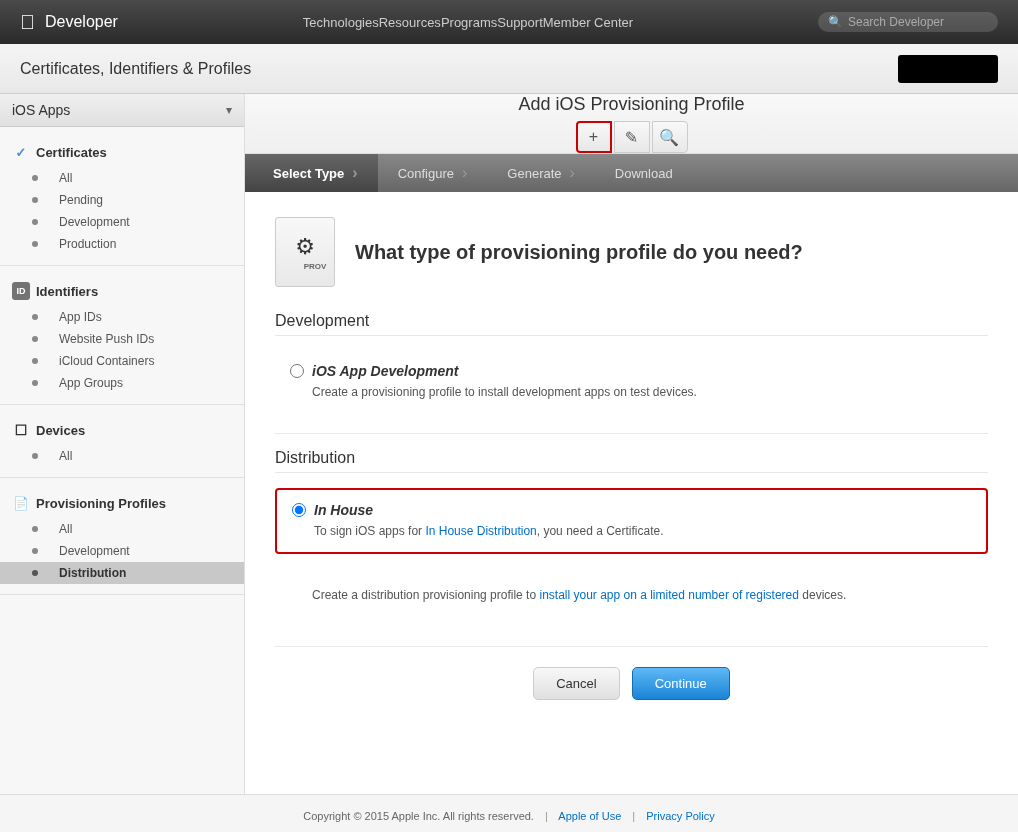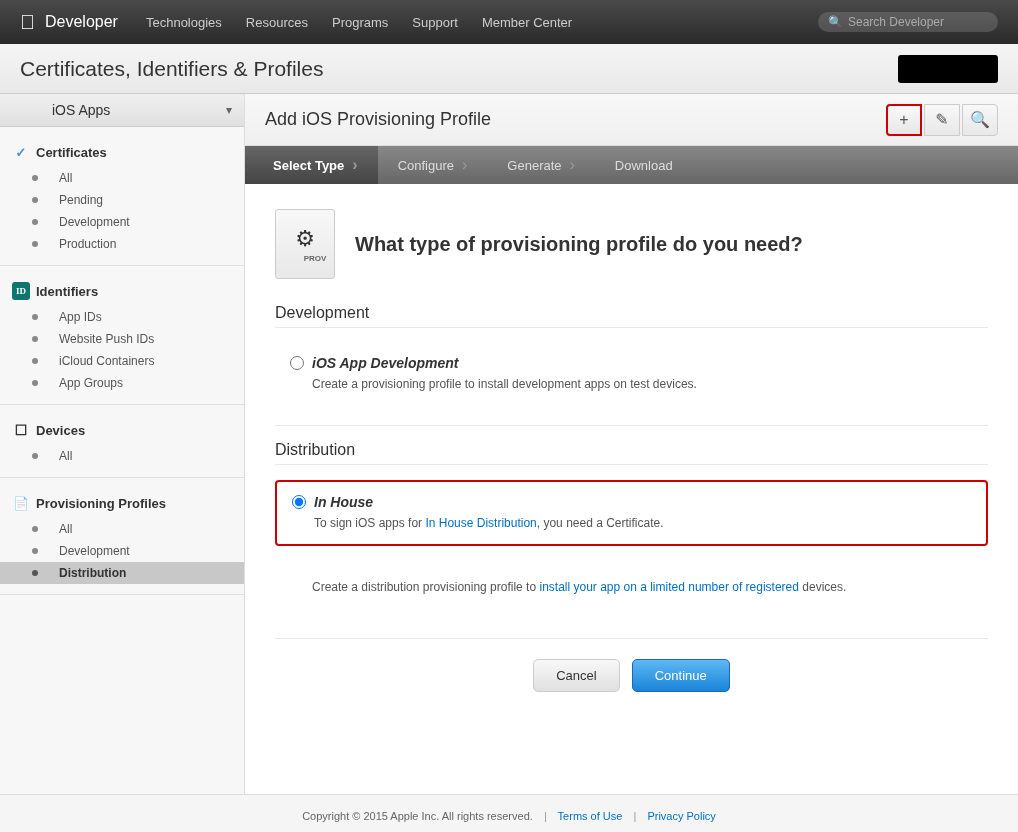--- a/index.html
+++ b/index.html
@@ -21,22 +21,22 @@
       color: #fff;
       font-size: 16px;
       font-weight: 500;
     }
     .apple-logo {
       font-size: 20px;
       color: #fff;
     }
     .top-nav-links {
       display: flex;
-      gap: 24px;
       flex: 1;
+      justify-content: center;
     }
     .top-nav-links a {
       color: #ccc;
       text-decoration: none;
       font-size: 13px;
     }
     .search-bar {
       display: flex;
       align-items: center;
       background: rgba(255,255,255,0.15);
@@ -59,21 +59,21 @@
     .sub-header {
       background: linear-gradient(to bottom, #f5f5f5, #e8e8e8);
       border-bottom: 1px solid #ccc;
       height: 50px;
       display: flex;
       align-items: center;
       padding: 0 20px;
       justify-content: space-between;
     }
     .sub-header-title {
-      font-size: 21px;
+      font-size: 16px;
       font-weight: 300;
       color: #333;
     }
     .sub-header-badge {
       background: #000;
       color: #fff;
       padding: 4px 18px;
       font-size: 12px;
       border-radius: 3px;
       width: 100px;
@@ -105,21 +105,20 @@
     .sidebar-dropdown select {
       background: transparent;
       border: none;
       font-size: 14px;
       font-weight: 500;
       color: #333;
       width: 100%;
       cursor: pointer;
       outline: none;
       appearance: none;
-      margin-left: 40px;
     }
     .dropdown-arrow { color: #666; font-size: 12px; }
 
     .sidebar-section {
       padding: 10px 0;
       border-bottom: 1px solid #e0e0e0;
     }
     .sidebar-section-header {
       display: flex;
       align-items: center;
@@ -160,25 +159,26 @@
     }
 
     
     .content {
       flex: 1;
       background: #fff;
     }
     .content-header {
       background: linear-gradient(to bottom, #f8f8f8, #efefef);
       border-bottom: 1px solid #ddd;
-      height: 52px;
+      height: 60px;
       display: flex;
       align-items: center;
       padding: 0 20px;
       justify-content: space-between;
+      flex-direction: column;
     }
     .content-title {
       font-size: 18px;
       font-weight: 300;
       color: #333;
     }
     .content-actions {
       display: flex;
       gap: 2px;
     }
@@ -422,21 +422,21 @@
         <span>Development</span>
       </div>
       <div class="sidebar-item">
         <span class="sidebar-bullet"></span>
         <span>Production</span>
       </div>
     </div>
 
     <div class="sidebar-section">
       <div class="sidebar-section-header">
-        <span class="section-icon" style="background:#0f766e;color:#fff;border-radius:3px;font-size:9px;font-weight:bold;padding:1px 3px;font-family:Liberation Serif, serif;">ID</span>
+        <span class="section-icon" style="background:#737373;color:#fff;border-radius:3px;font-size:9px;font-weight:bold;padding:1px 3px;">ID</span>
         <span>Identifiers</span>
       </div>
       <div class="sidebar-item">
         <span class="sidebar-bullet"></span>
         <span>App IDs</span>
       </div>
       <div class="sidebar-item">
         <span class="sidebar-bullet"></span>
         <span>Website Push IDs</span>
       </div>
@@ -555,16 +555,16 @@
         <button class="btn-cancel">Cancel</button>
         <button class="btn-continue">Continue</button>
       </div>
     </div>
   </main>
 </div>
 
 <footer class="footer">
   <span>Copyright © 2015 Apple Inc. All rights reserved.</span>
   <span class="footer-sep">|</span>
-  <a>Terms of Use</a>
+  <a>Apple of Use</a>
   <span class="footer-sep">|</span>
   <a>Privacy Policy</a>
 </footer>
 
 </body></html>

